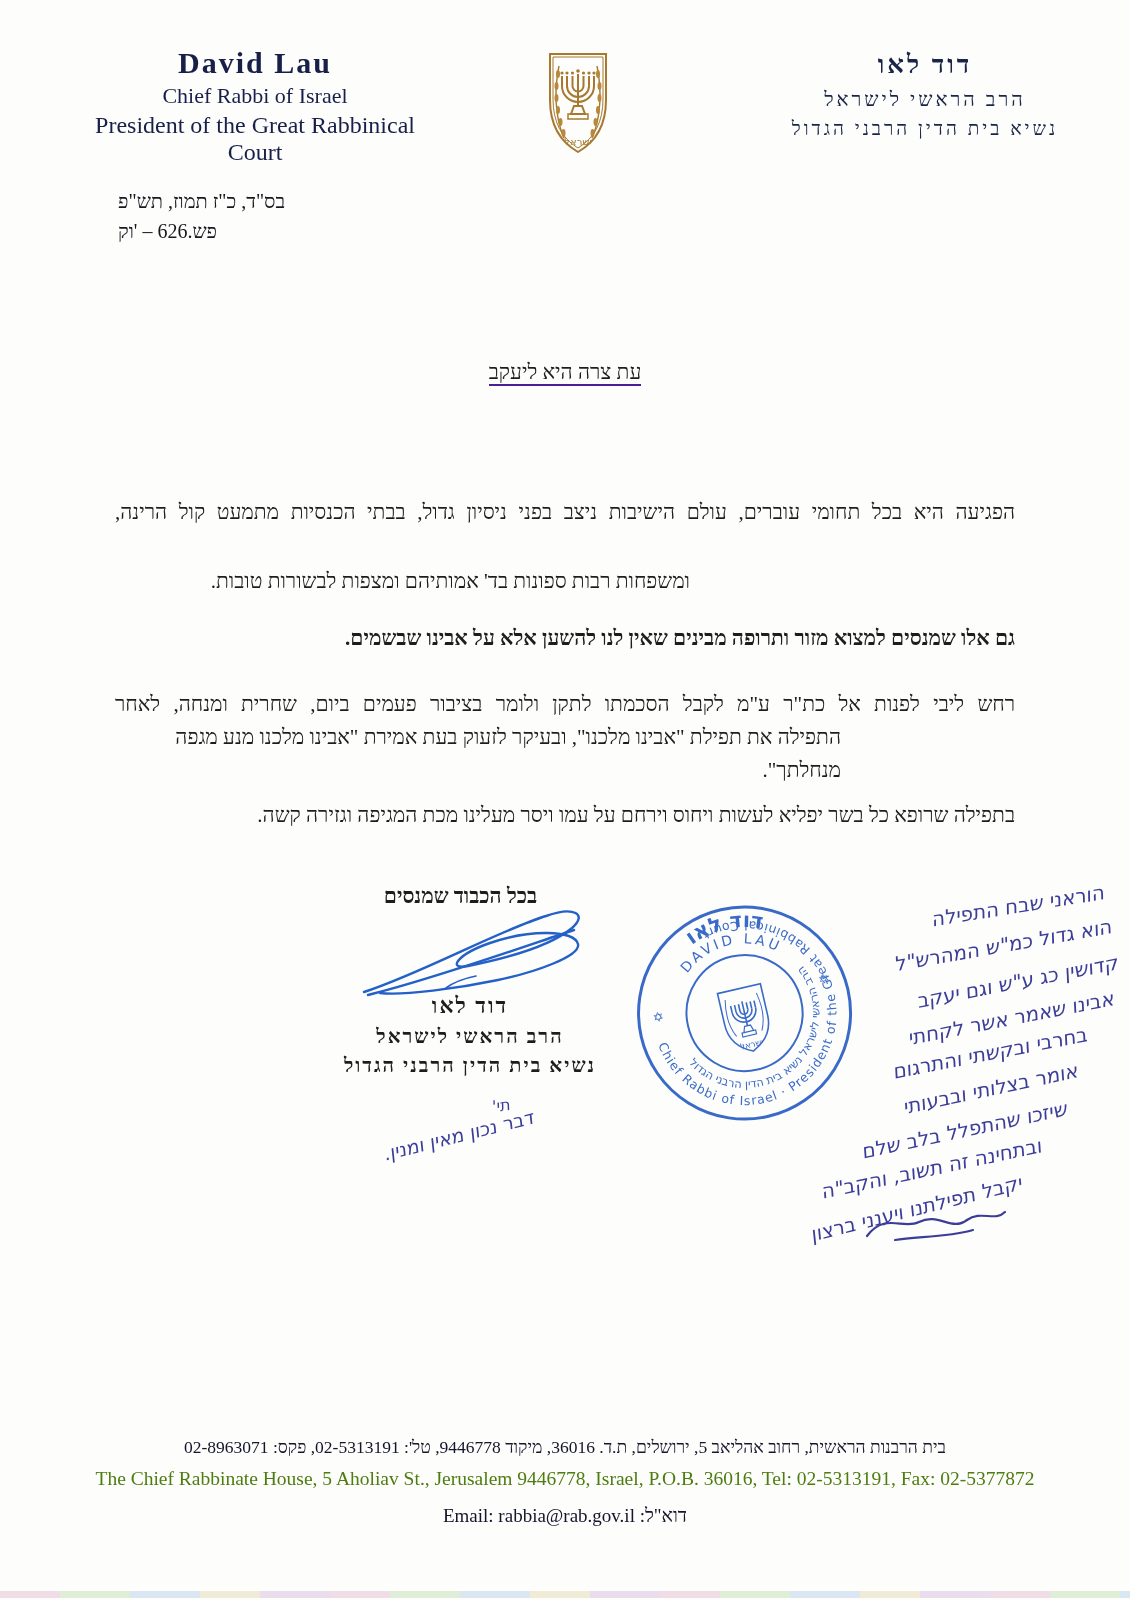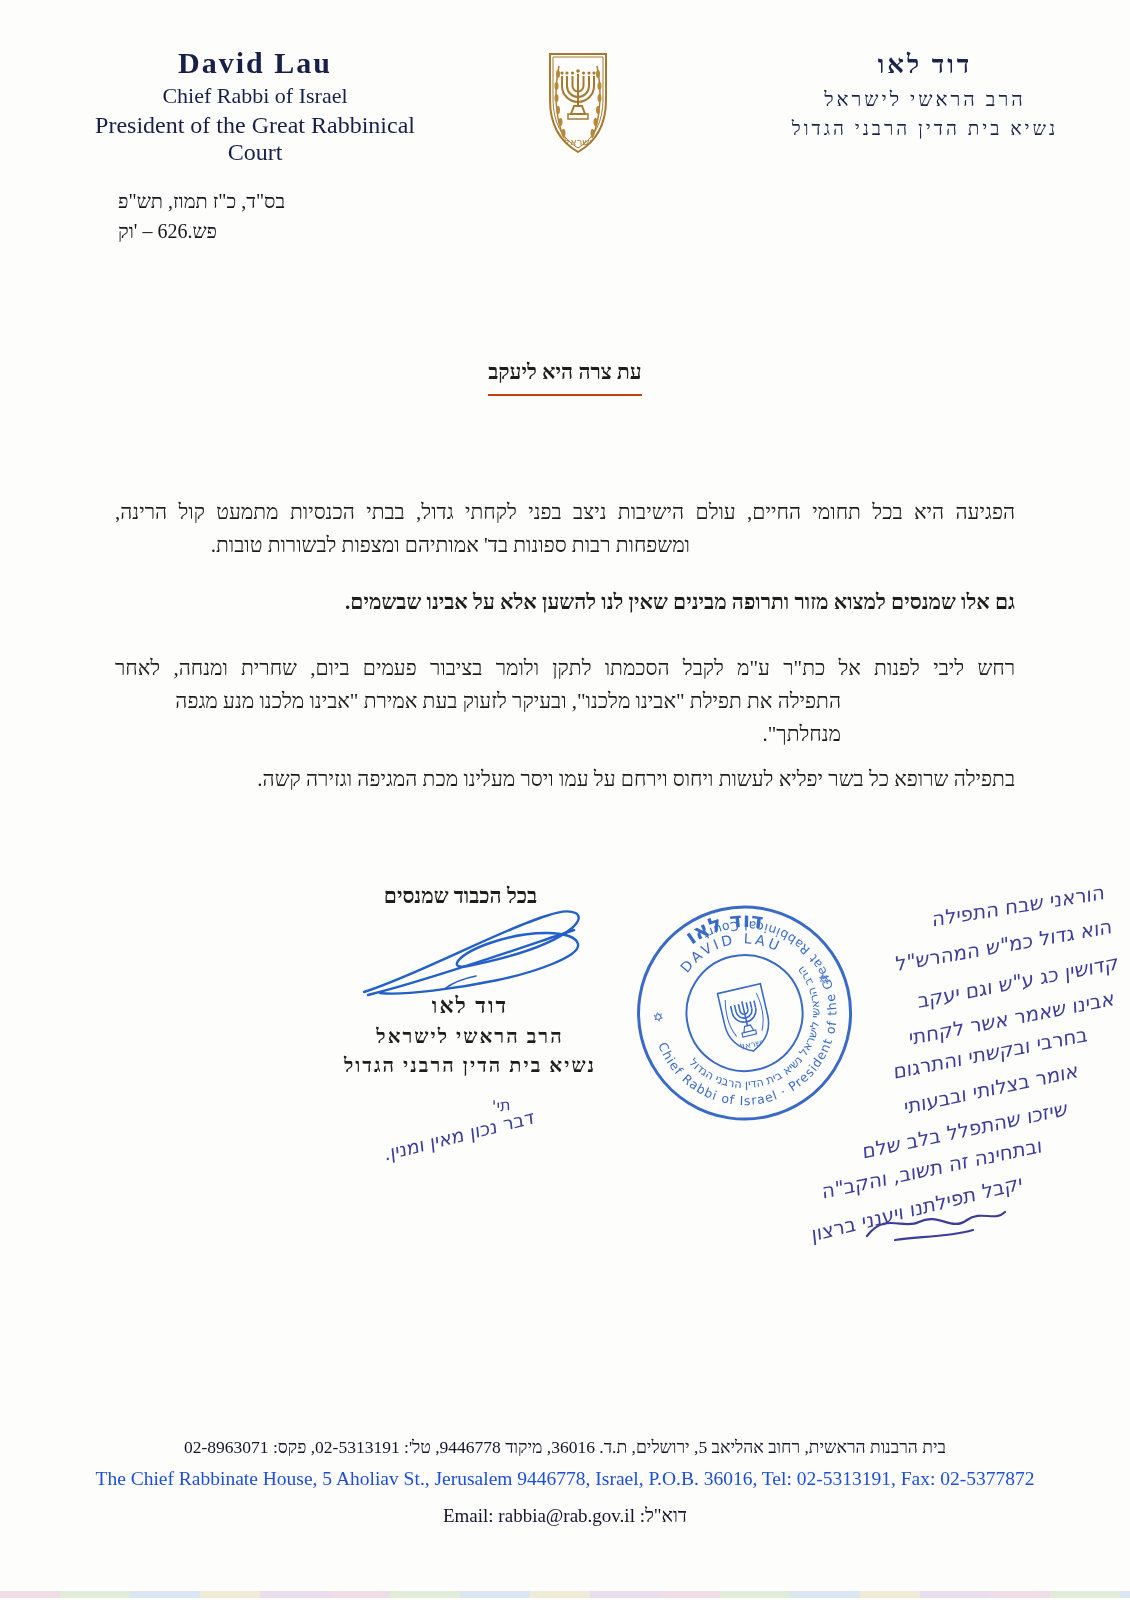--- a/index.html
+++ b/index.html
@@ -16,46 +16,46 @@
   .emblem { position:absolute; left:512px; top:48px; }
   .lh-right { position:absolute; left:775px; top:50px; width:300px; text-align:center; color:#182448; direction:rtl; }
   .lh-right .nm { font-size:26px; font-weight:bold; letter-spacing:3px; }
   .lh-right .t1 { font-size:20px; margin-top:8px; letter-spacing:3px; }
   .lh-right .t2 { font-size:19px; margin-top:7px; letter-spacing:3px; }
   
   .refblk { position:absolute; left:118px; top:186px; font-size:20px; line-height:30px; color:#17171f; }
   .refblk .l1 { direction:rtl; text-align:left; }
   
   .subject { position:absolute; left:0; top:360px; width:1130px; text-align:center; }
-  .subject span { font-size:21px; font-weight:bold; border-bottom:2px solid #c2410c; padding-bottom:10px; direction:rtl; unicode-bidi:embed; }
+  .subject span { font-size:21px; font-weight:normal; border-bottom:2px solid #4c1d95; padding-bottom:0; direction:rtl; unicode-bidi:embed; }
   
   .body { position:absolute; left:115px; top:455px; width:900px; direction:rtl; }
   .bl { font-size:21px; line-height:33px; text-align:right; }
   .jl { text-align:justify; text-align-last:justify; }
-  .ind1 { margin-right:325px; }
+  .ind1 { margin-right:325px;margin-top:36px; }
   .ind2 { margin-right:174px; }
   .mt42 { margin-top:41px; } .mt24 { margin-top:24px;font-weight:bold; } .mt33 { margin-top:33px; } .mt30 { margin-top:12px; }
   
   .closing { position:absolute; left:358px; top:884px; width:205px; text-align:center; font-size:21px; font-weight:bold; direction:rtl; }
   .sigsvg { position:absolute; left:350px; top:896px; }
   .sigblk { position:absolute; left:342px; top:993px; width:256px; text-align:center; direction:rtl; font-weight:bold; }
   .sigblk .nm { font-size:22px; letter-spacing:2px; }
   .sigblk .t  { font-size:20px; letter-spacing:2px; margin-top:6px; }
   
   .hw, .hw-s {
     position:absolute; white-space:nowrap; direction:rtl;
     color:#3b3d98; font-family:"DejaVu Sans",sans-serif; font-weight:500;
   }
   .hw   { font-size:20px; transform-origin:100% 50%; }
   .hw-s { font-size:19px; }
   
   .stamp { position:absolute; left:630px; top:898px; opacity:.92; transform:rotate(-13deg); }
   
   .f-heb  { position:absolute; left:0; top:1437px; width:1130px; text-align:center; font-size:17.5px; direction:rtl; color:#15152c; }
-  .f-eng  { position:absolute; left:0; top:1468px; width:1130px; text-align:center; font-size:19.5px; color:#1d4ed8; }
+  .f-eng  { position:absolute; left:0; top:1468px; width:1130px; text-align:center; font-size:19.5px; color:#4d7c0f; }
   .f-mail { position:absolute; left:0; top:1505px; width:1130px; text-align:center; font-size:19px; direction:rtl; color:#15152c; }
   .f-mail .em { unicode-bidi:embed; direction:ltr; }
   
   .scanline { position:absolute; left:0; top:1591px; width:1130px; height:7px; opacity:.55;
     background:repeating-linear-gradient(90deg,#e5c2d4 0 60px,#c8e0ba 60px 130px,#bdd5ea 130px 200px,#e6ddba 200px 260px,#d8c2e2 260px 330px); }
 </style>
 </head>
 <body>
 
 <div id="page">
@@ -123,21 +123,21 @@
   <div class="refblk">
     <div class="l1">בס"ד, כ"ז תמוז, תש"פ</div>
     <div class="l2"><bdo dir="ltr">קו' – 626.שפ</bdo></div>
   </div>
 
   <div class="subject">
     <span>עת צרה היא ליעקב</span>
   </div>
 
   <div class="body">
-    <div class="bl jl mt42">הפגיעה היא בכל תחומי החיים, עולם הישיבות ניצב בפני לקחתי גדול, בבתי הכנסיות מתמעט קול הרינה,</div>
+    <div class="bl jl mt42">הפגיעה היא בכל תחומי עוברים, עולם הישיבות ניצב בפני ניסיון גדול, בבתי הכנסיות מתמעט קול הרינה,</div>
     <div class="bl ind1">ומשפחות רבות ספונות בד' אמותיהם ומצפות לבשורות טובות.</div>
     <div class="bl mt24">גם אלו שמנסים למצוא מזור ותרופה מבינים שאין לנו להשען אלא על אבינו שבשמים.</div>
     <div class="bl jl mt33">רחש ליבי לפנות אל כת"ר ע"מ לקבל הסכמתו לתקן ולומר בציבור פעמים ביום, שחרית ומנחה, לאחר</div>
     <div class="bl ind2">התפילה את תפילת "אבינו מלכנו", ובעיקר לזעוק בעת אמירת "אבינו מלכנו מנע מגפה מנחלתך".</div>
     <div class="bl mt30">בתפילה שרופא כל בשר יפליא לעשות ויחוס וירחם על עמו ויסר מעלינו מכת המגיפה וגזירה קשה.</div>
   </div>
 
   <div class="closing">בכל הכבוד שמנסים</div>
 
   <div class="sigsvg">

